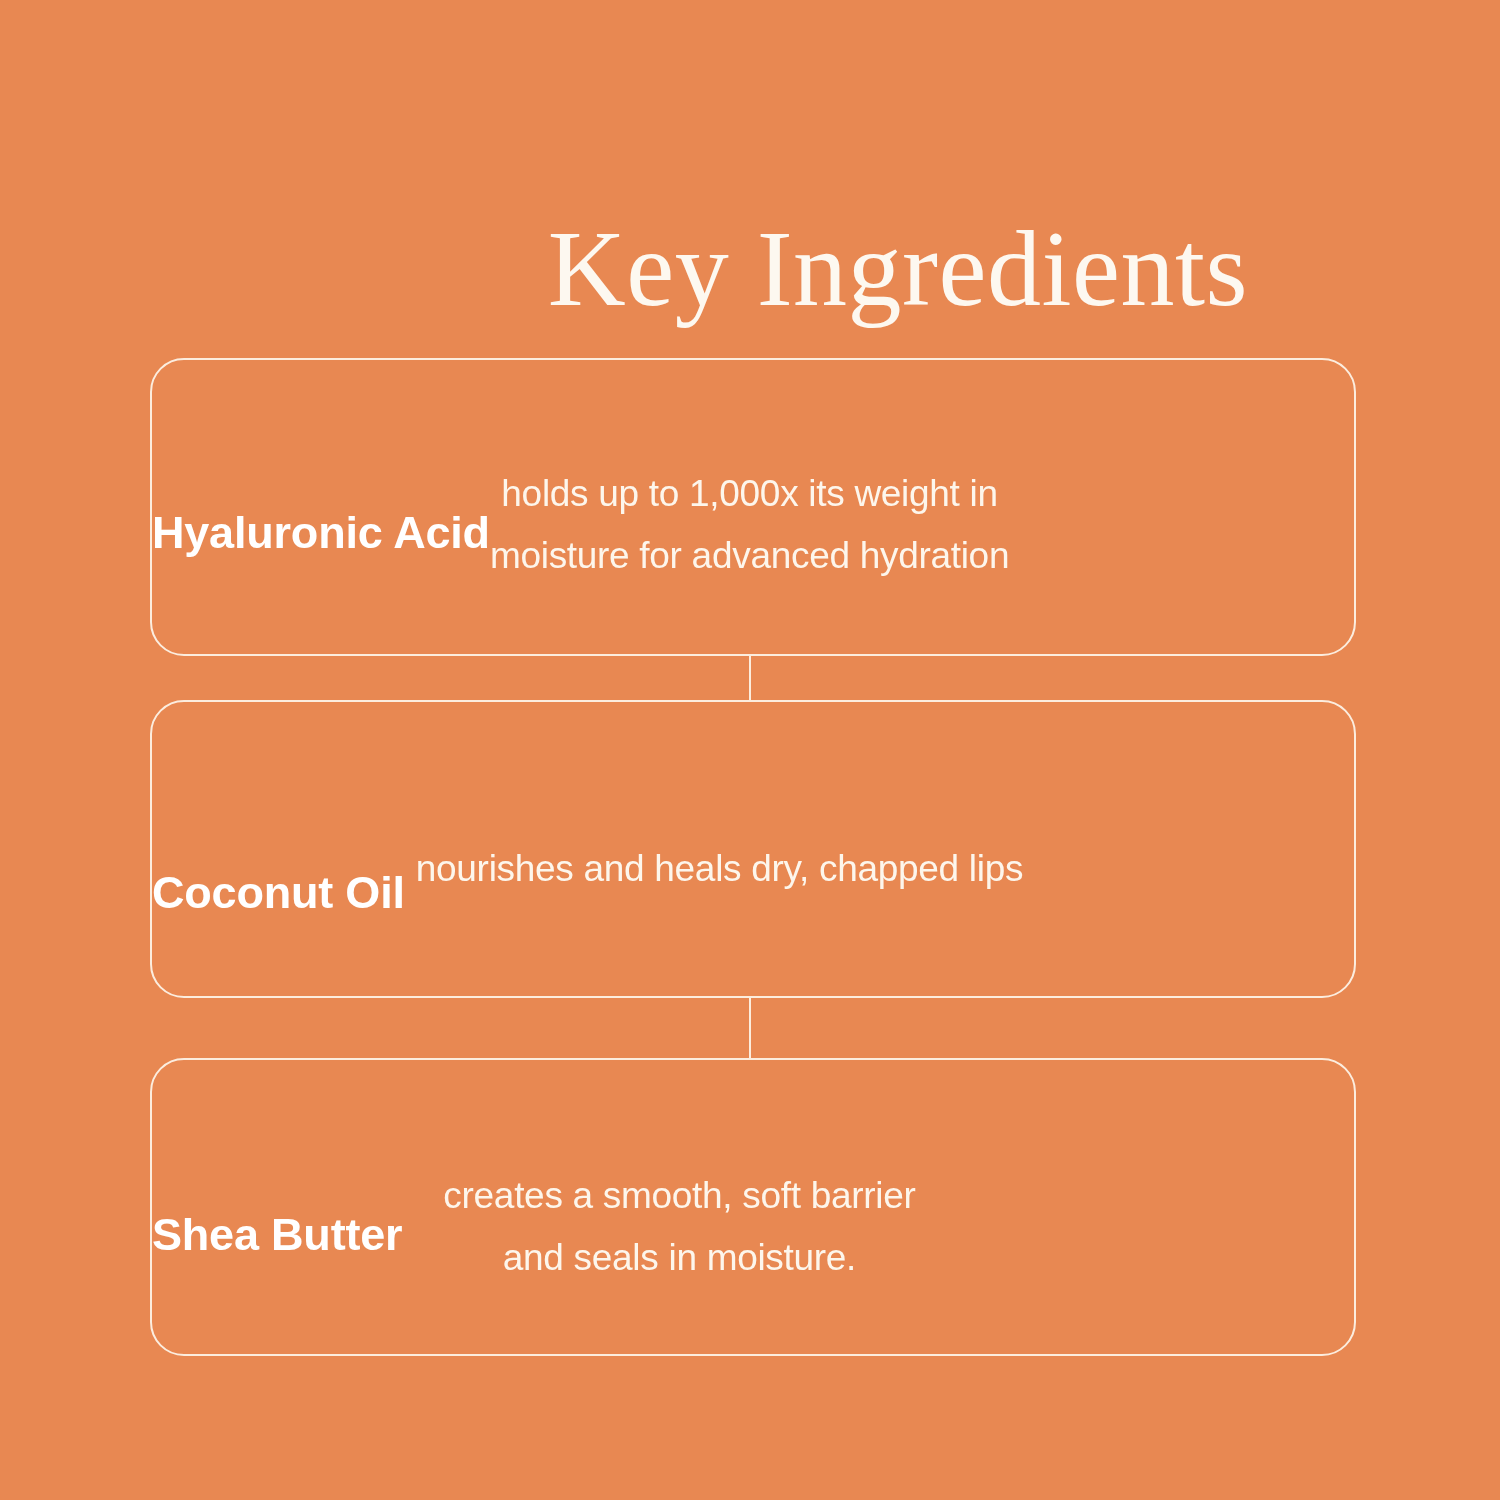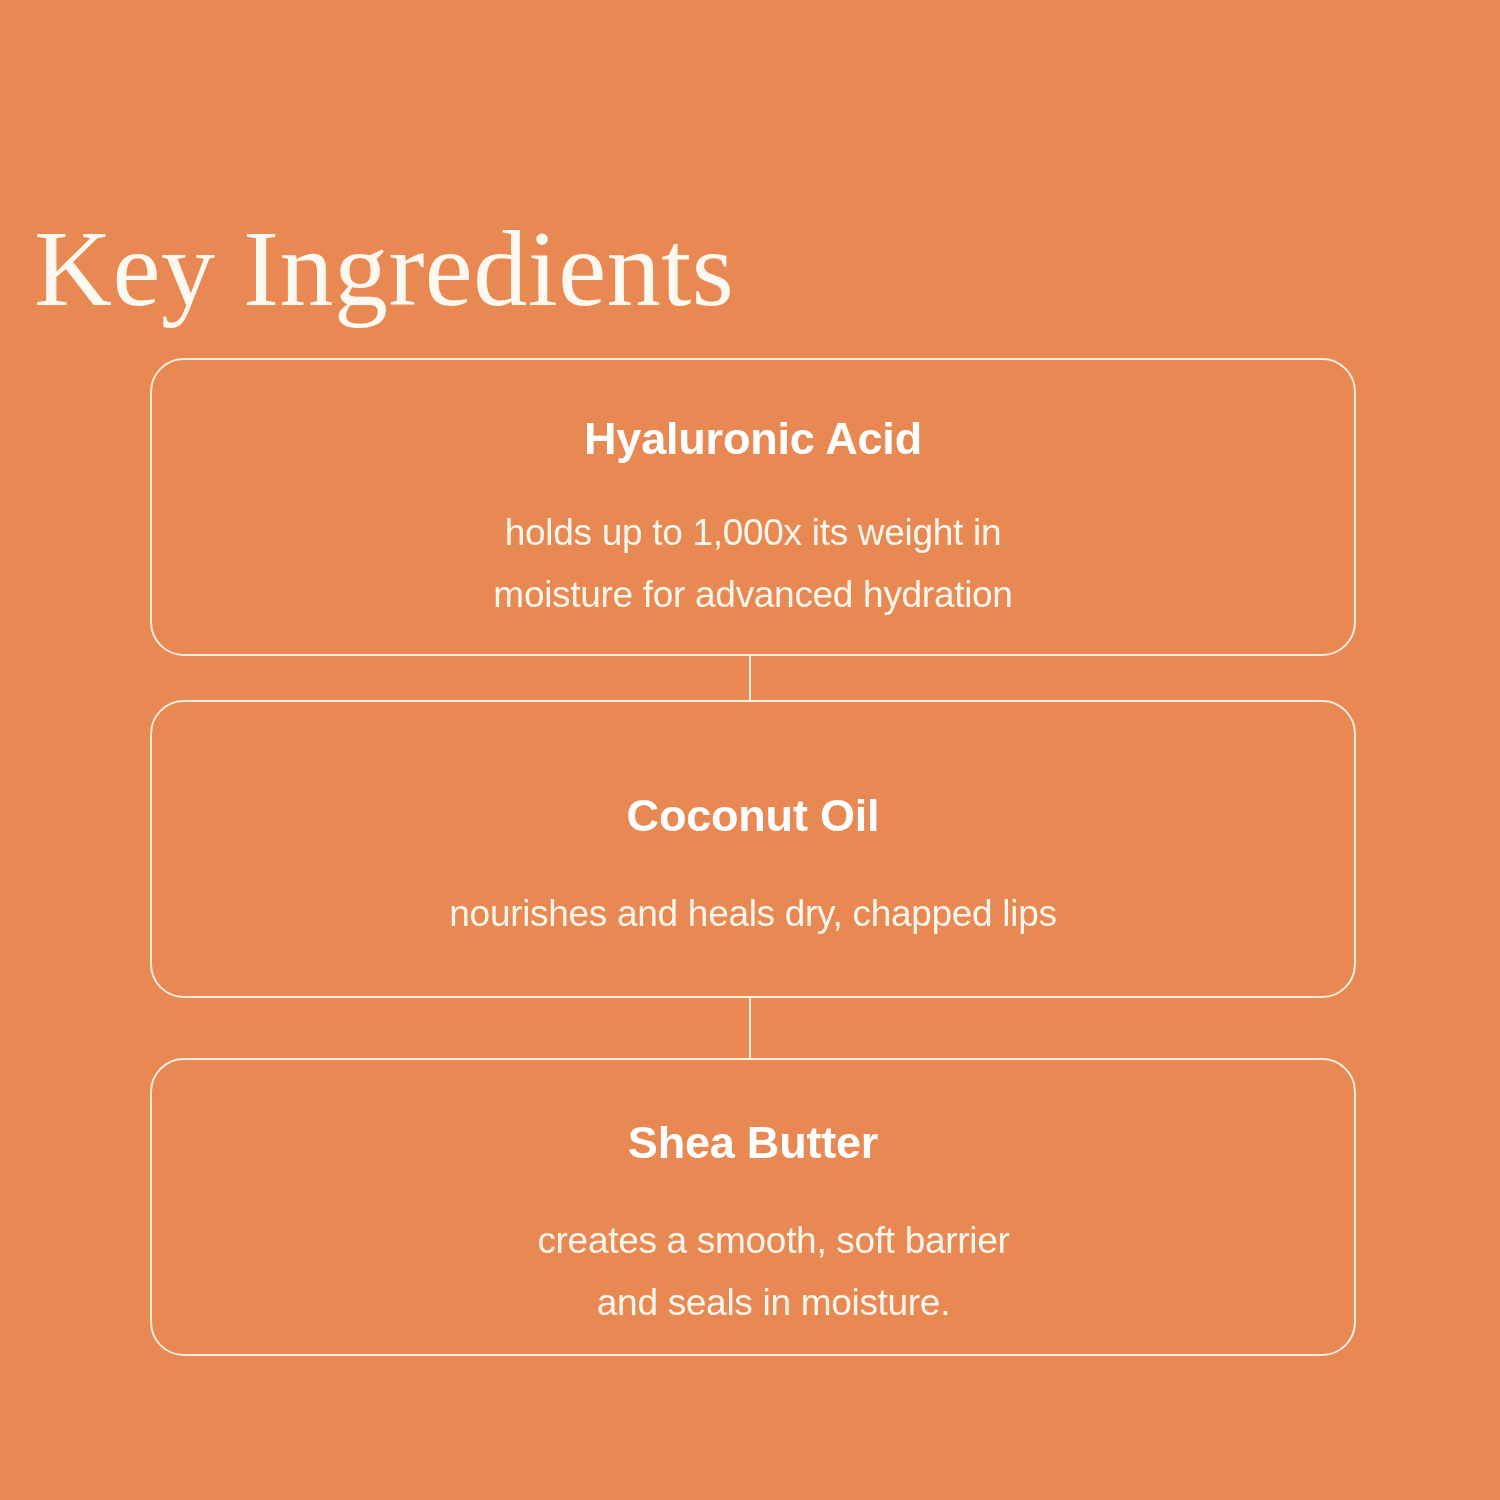--- a/index.html
+++ b/index.html
@@ -24,56 +24,55 @@
     flex-direction: column;
     align-items: center;
   }
 
   
   .poster-title {
     position: absolute;
     top: 138px;
     left: 0;
     width: 1248px;
-    text-align: left;
+    text-align: right;
     font-family: "Liberation Serif", "DejaVu Serif", serif;
     font-weight: 400;
     font-size: 108px;
     line-height: 1.1;
     letter-spacing: 0.5px;
     color: #fdf8f0;
     white-space: nowrap;
-    margin-left: 34px;
   }
 
   
   .card-stack {
     position: absolute;
     top: 358px;
     left: 150px;
     width: 1206px;
   }
 
   .ingredient-card {
     position: relative;
     box-sizing: border-box;
     width: 1206px;
     height: 298px;
     border: 2px solid rgba(253, 245, 234, 0.92);
     border-radius: 34px;
     background: transparent;
     display: flex;
-    flex-direction: column;
+    flex-direction: row;
     align-items: center;
     justify-content: flex-start;
     text-align: center;
   }
 
   .ingredient-card.card-0 { margin-top: 0; }
-  .ingredient-card.card-1 { margin-top: 44px; }
+  .ingredient-card.card-1 { margin-top: 44px; gap: 11px; }
   .ingredient-card.card-2 { margin-top: 60px; }
 
   .card-name {
     font-family: "Liberation Sans", sans-serif;
     font-weight: bold;
     font-size: 45px;
     line-height: 1.2;
     letter-spacing: -0.2px;
     color: #ffffff;
     margin: 0;

